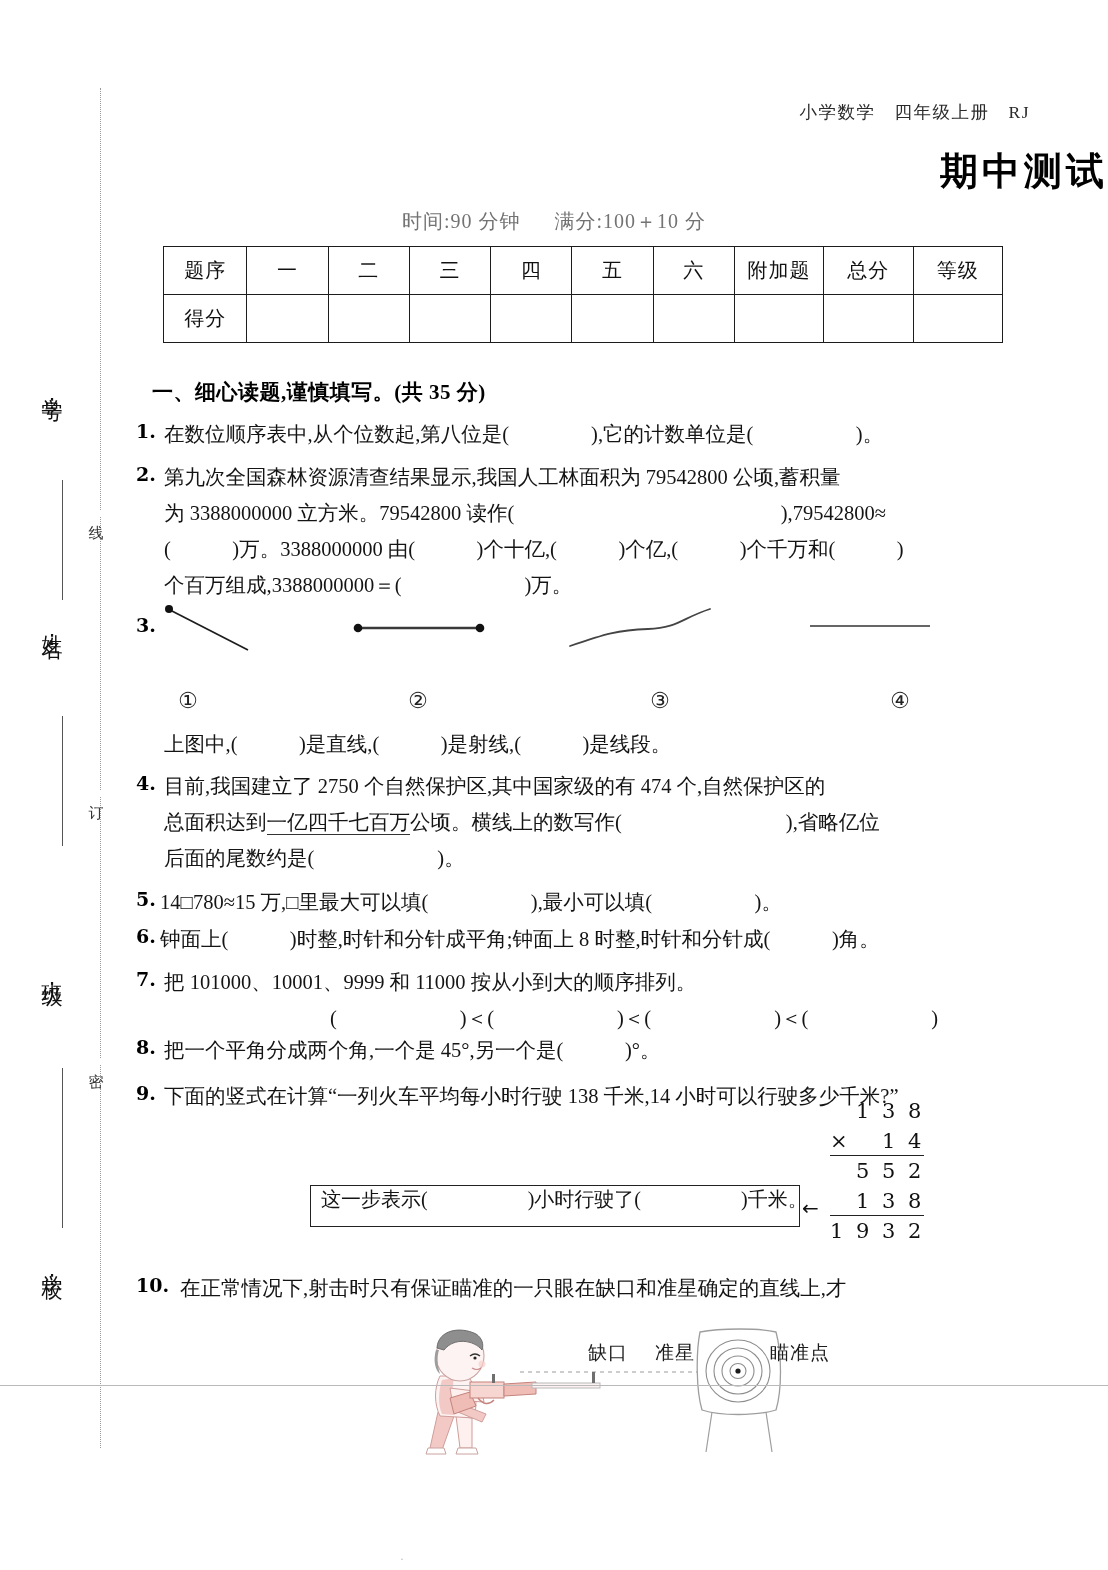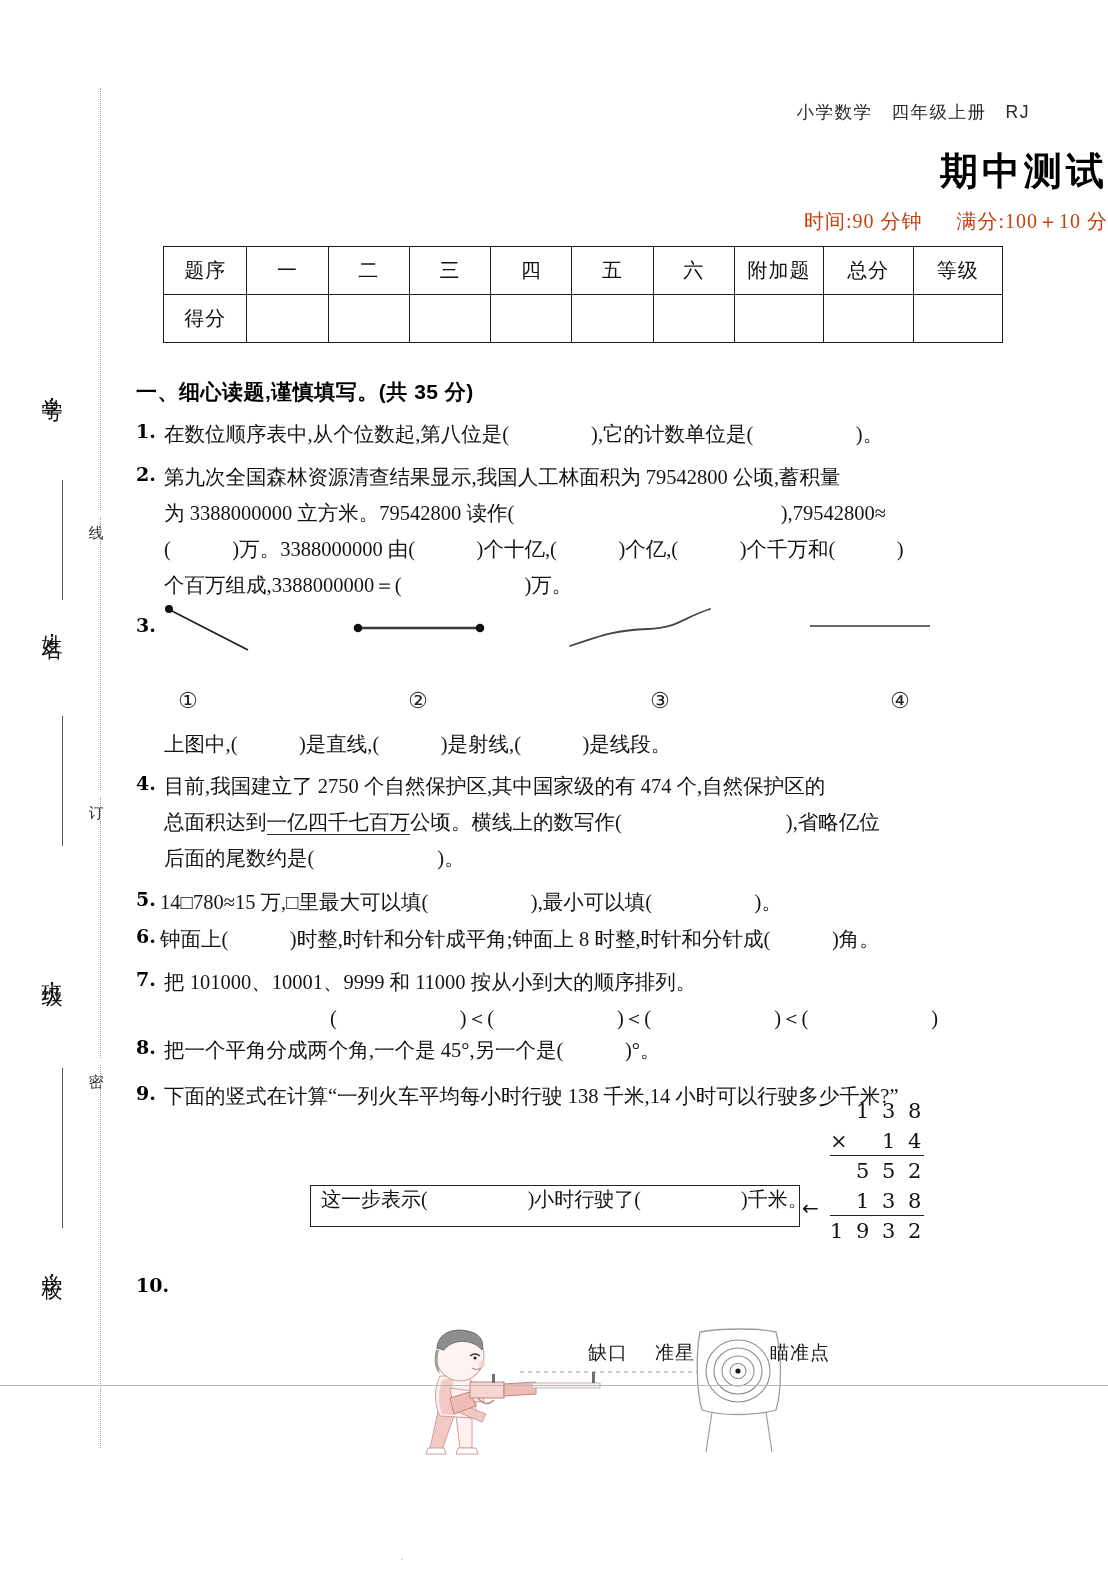--- a/index.html
+++ b/index.html
@@ -61,21 +61,21 @@
     color: #333;
     background: #fff;
     padding: 3px 0;
   }
 
   
   .running-head {
     position: absolute;
     right: 78px;
     top: 100px;
-    font-family: Liberation Sans, sans-serif;
+    font-family: Liberation Serif, serif;
     font-size: 17.5px;
     letter-spacing: 1.5px;
     color: #2a2a2a;
     white-space: nowrap;
   }
 
   .paper-title {
     position: absolute;
     left: 0; right: 0;
     top: 146px;
@@ -83,24 +83,24 @@
     font-family: "DejaVu Sans", sans-serif;
     font-weight: bold;
     font-size: 38px;
     letter-spacing: 4px;
     color: #000;
   }
   .paper-subtitle {
     position: absolute;
     left: 0; right: 0;
     top: 208px;
-    text-align: right;
+    text-align: center;
     font-size: 20px;
     letter-spacing: 1px;
-    color: #c2410c;
+    color: #737373;
   }
   .paper-subtitle .gap { display:inline-block; width: 22px; }
 
   
   .score-table {
     position: absolute;
     left: 163px;
     top: 246px;
     width: 840px;
     border-collapse: collapse;
@@ -116,22 +116,22 @@
     letter-spacing: 1px;
     color: #111;
   }
   .score-table .rowhead { width: 82px; }
   .score-table td.num { width: 80px; }
   .score-table td.wide { width: 88px; }
 
   
   .section-head {
     position: absolute;
-    left: 136px;
-    font-family: Liberation Sans, sans-serif;
+    left: 152px;
+    font-family: Liberation Serif, serif;
     font-weight: bold;
     font-size: 21px;
     letter-spacing: 0.5px;
     color: #000;
     white-space: nowrap;
   }
   .qnum {
     position: absolute;
     font-family: "DejaVu Serif", serif;
     font-weight: bold;
@@ -402,20 +402,21 @@
     <div class="row">1 9 3 2</div>
   </div>
 
   <div class="step-box">
     <span>这一步表示(　　　　　)小时行驶了(　　　　　)千米。</span>
   </div>
   <div class="arrow-left">←</div>
 
   <div class="qnum" style="left:136px; top:1274px;">10.</div>
   <div class="qbody" style="left:180px; top:1270px;">
+    <div class="qline">在正常情况下,射击时只有保证瞄准的一只眼在缺口和准星确定的直线上,才</div>
   </div>
 
   <div class="illus">
     <svg width="400" height="160" viewBox="0 0 400 160" xmlns="http://www.w3.org/2000/svg">
 
       <line x1="100" y1="52" x2="318" y2="52" stroke="#9b9b9b" stroke-width="1.2" stroke-dasharray="4 4"></line>
 
       <g>
 
         <path d="M 18 92 L 10 128 L 22 130 L 34 96 Z" fill="#f3c9c6" stroke="#cf9e9a" stroke-width="1"></path>

